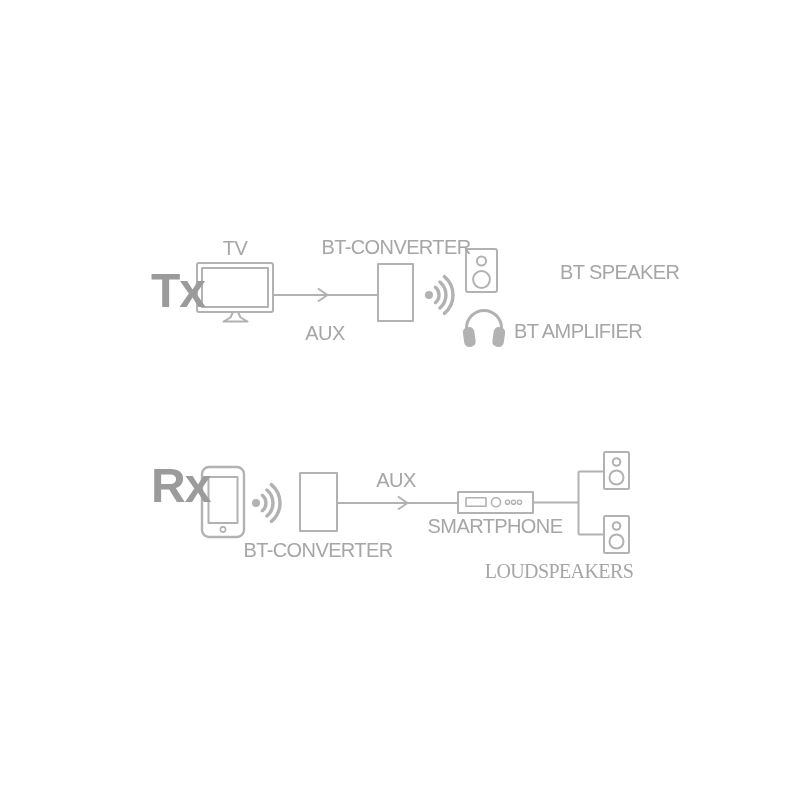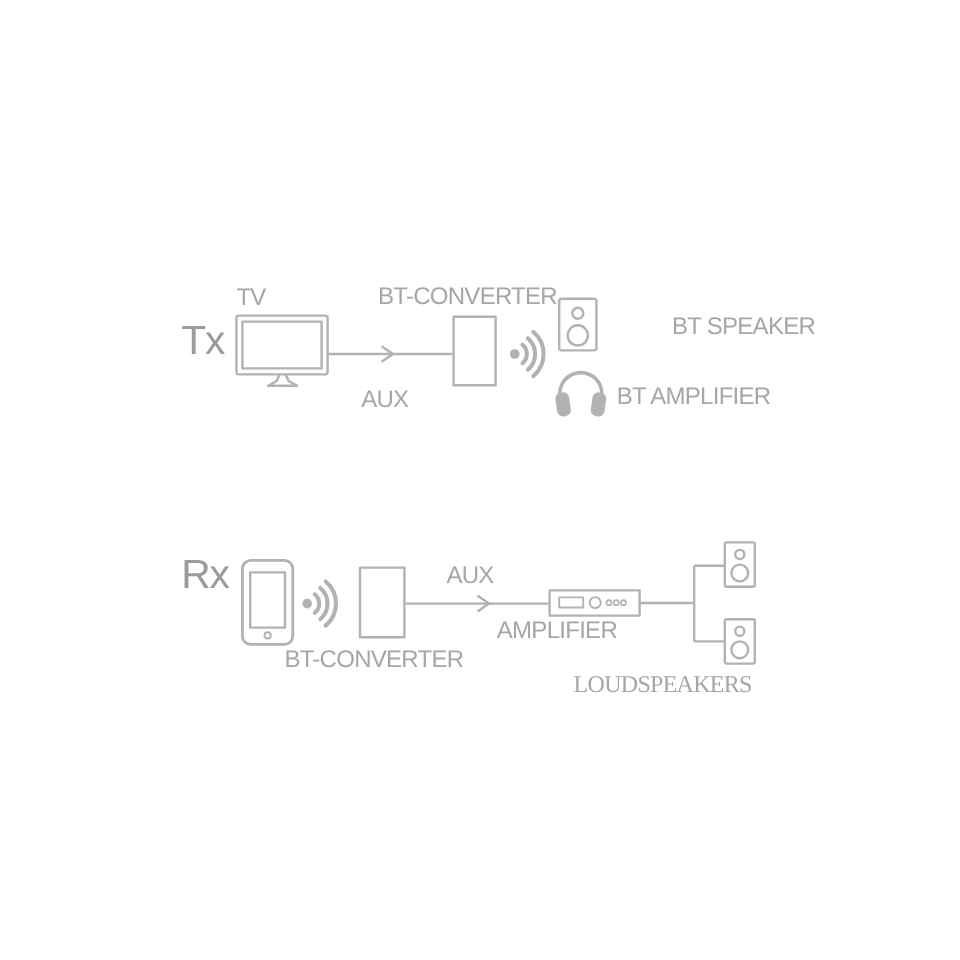--- a/index.html
+++ b/index.html
@@ -9,23 +9,23 @@
   }
   #art{position:absolute;left:0;top:0;width:800px;height:800px;}
   .stroke{fill:none;stroke:var(--line);stroke-width:2;stroke-linejoin:round;}
   .thin{fill:none;stroke:var(--line);stroke-width:1.6;}
   .fillg{fill:var(--line);stroke:none;}
   .wifi-arc{fill:none;stroke:var(--line);stroke-width:3.4;stroke-linecap:round;}
   .lbl{
     position:absolute;color:var(--text);font-size:20px;line-height:1.1;
     letter-spacing:-0.6px;white-space:nowrap;
   }
-  .lbl.center{text-align:left;}
+  .lbl.center{text-align:center;}
   .mode{
-    position:absolute;color:var(--mode);font-weight:normal;font-size:34px;
+    position:absolute;color:var(--mode);font-weight:bold;font-size:48px;
     line-height:1;letter-spacing:-1px;
   }
 </style>
 </head>
 <body>
 
 <div id="canvas">
 
   <svg id="art" viewBox="0 0 800 800">
     <defs>
@@ -125,17 +125,17 @@
 
   <div class="lbl" style="left:514px;top:320px;">BT AMPLIFIER</div>
 
   <div class="mode" style="left:151px;top:462px;">Rx</div>
 
 
   <div class="lbl center" style="left:237px;top:539px;width:162px;">BT-CONVERTER</div>
 
   <div class="lbl center" style="left:372px;top:469px;width:48px;">AUX</div>
 
-  <div class="lbl center" style="left:414px;top:515px;width:162px;">AMPLIFIER</div>
+  <div class="lbl center" style="left:414px;top:515px;width:162px;">SMARTPHONE</div>
 
   <div class="lbl center" style="left:478px;top:560px;width:162px;font-family:Liberation Serif, serif;">LOUDSPEAKERS</div>
 
 </div>
 
 </body></html>

